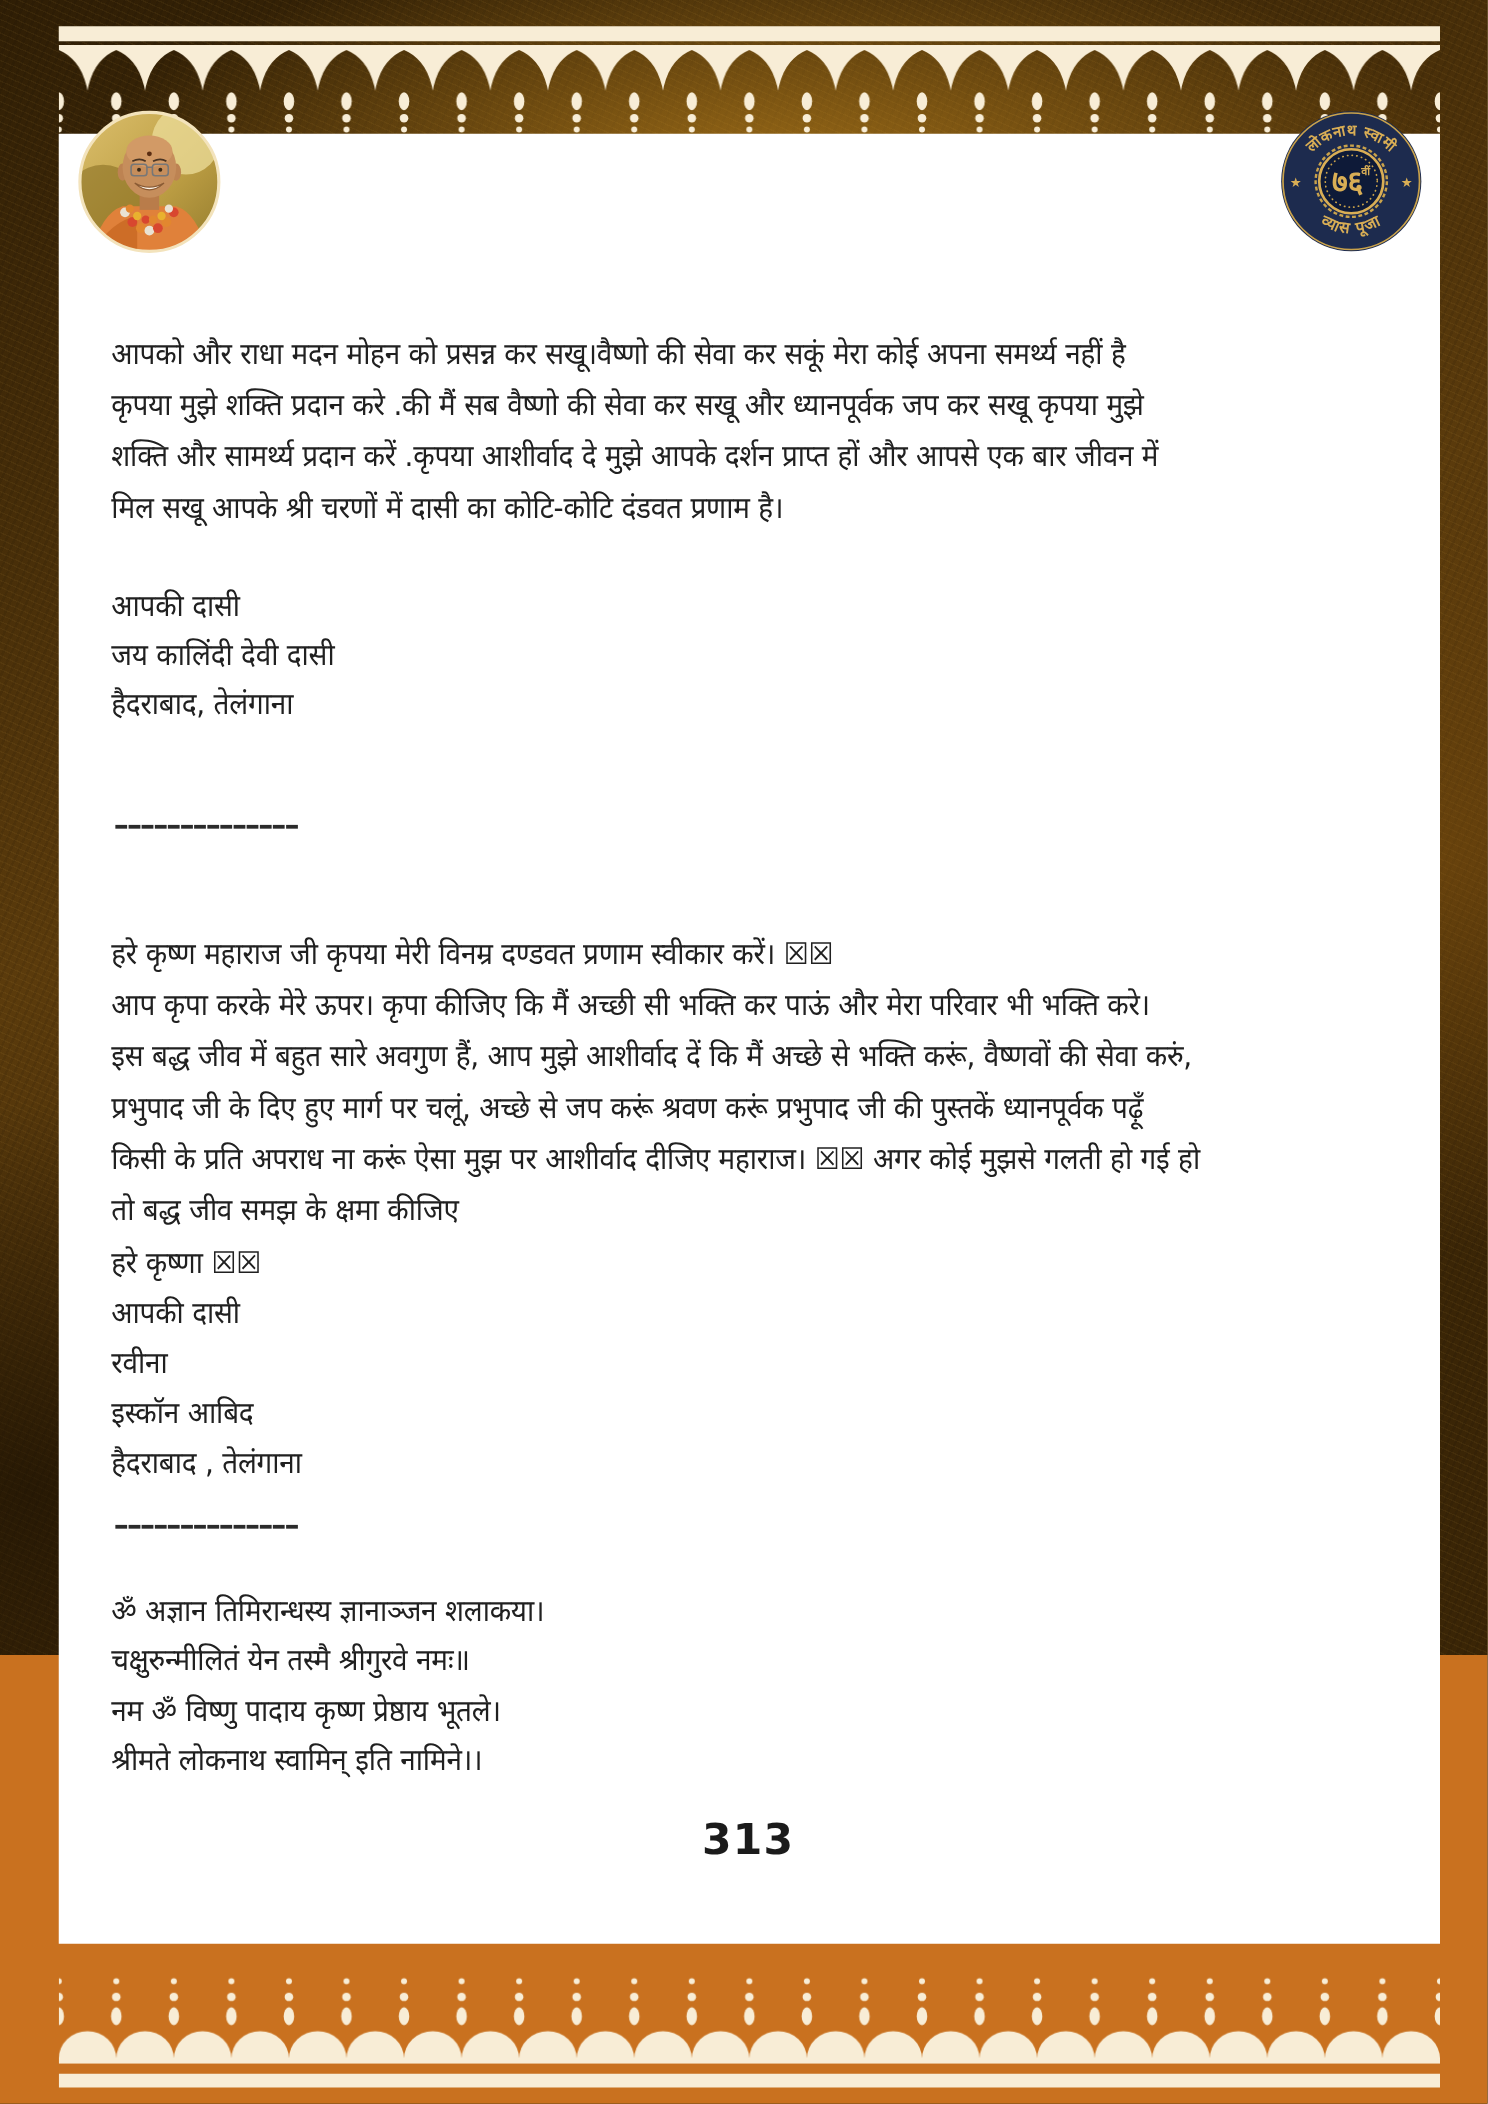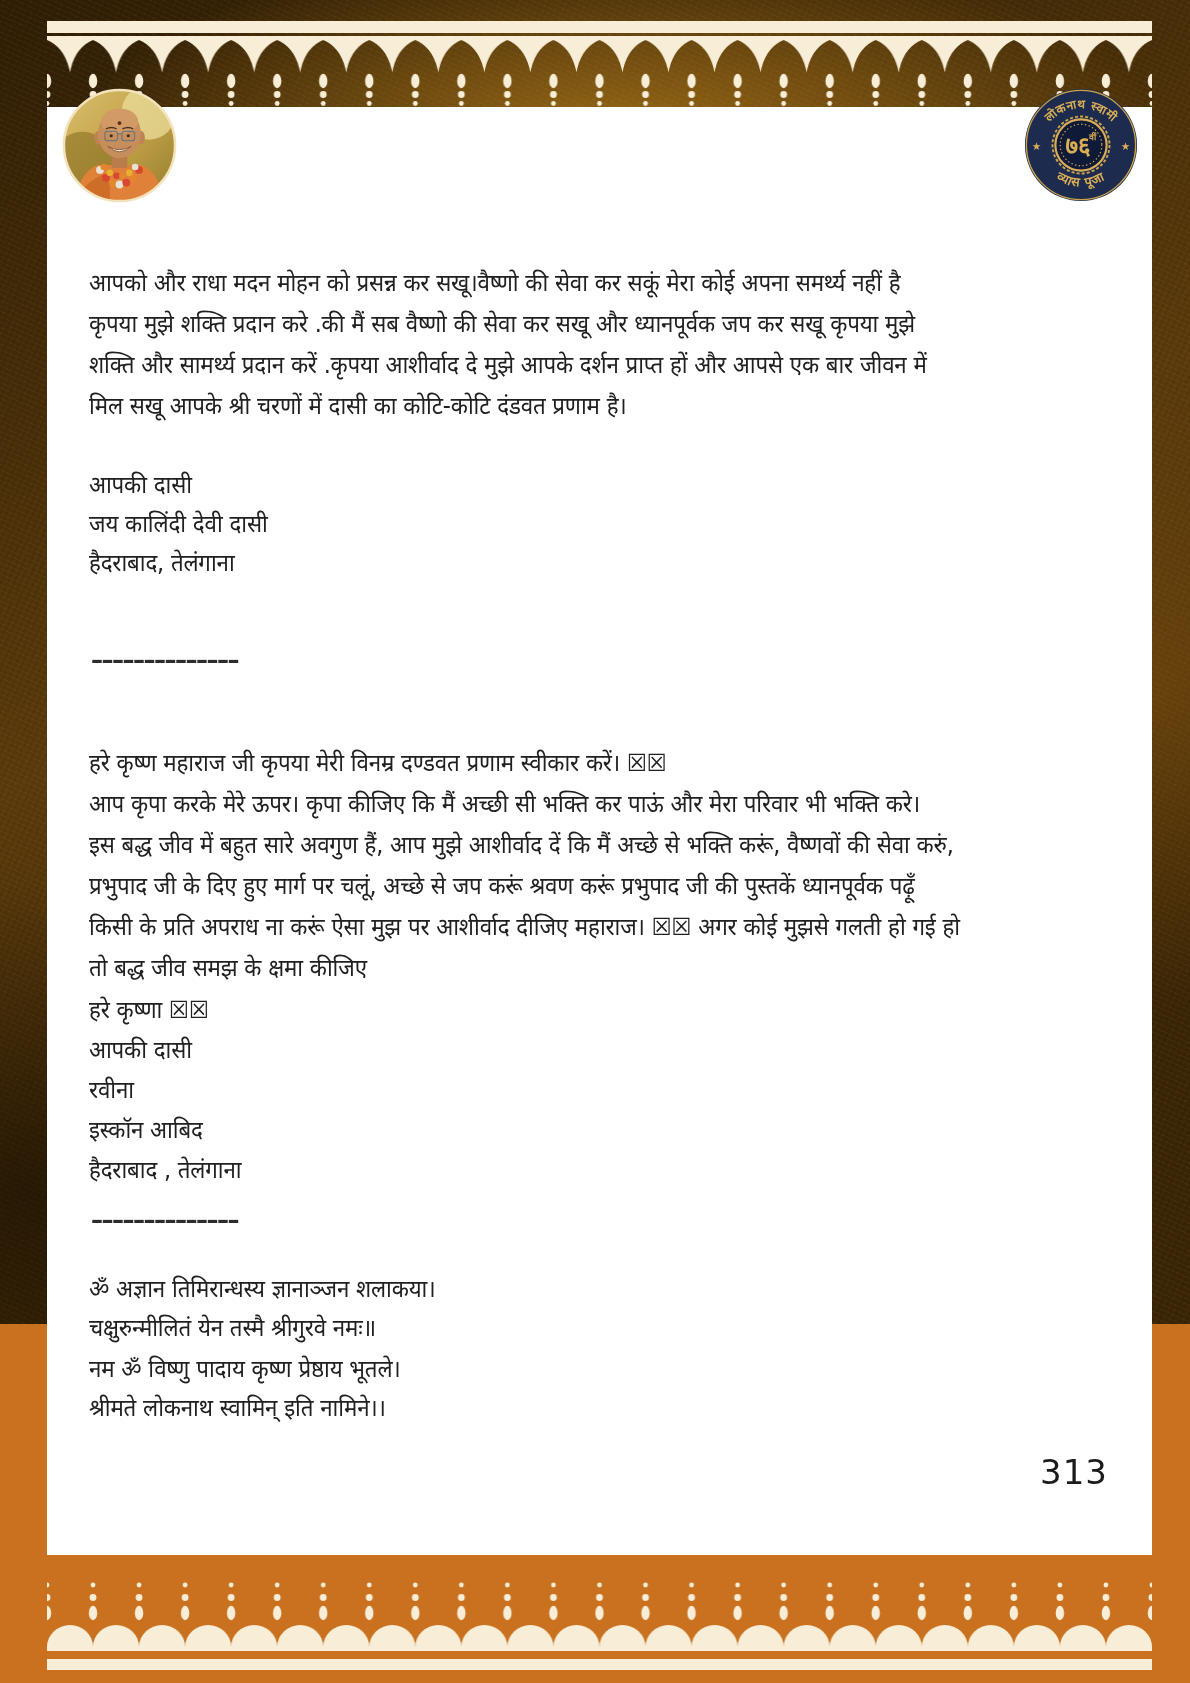--- a/index.html
+++ b/index.html
@@ -42,22 +42,22 @@
   .tline{
     position:absolute;left:0;width:1060px;white-space:nowrap;overflow:visible;
     font-size:24px;line-height:41px;transform:scaleX(.93);transform-origin:0 50%;
     letter-spacing:-0.2px;
   }
   .divider{
     position:absolute;left:2px;font-size:24px;font-weight:bold;color:#2b2b2b;
     letter-spacing:-1.5px;line-height:41px;white-space:nowrap;
   }
   .pageno{
-    position:absolute;left:0;width:1019px;text-align:right;
-    font-size:34px;font-weight:normal;color:#1b1b1b;line-height:48px;letter-spacing:1px;
+    position:absolute;left:0;width:1019px;text-align:center;
+    font-size:34px;font-weight:bold;color:#1b1b1b;line-height:48px;letter-spacing:1px;
   }
 </style>
 </head>
 <body>
 
 <div class="root">
 
   <div class="bg-top"></div>
   <div class="bg-bottom"></div>
 

